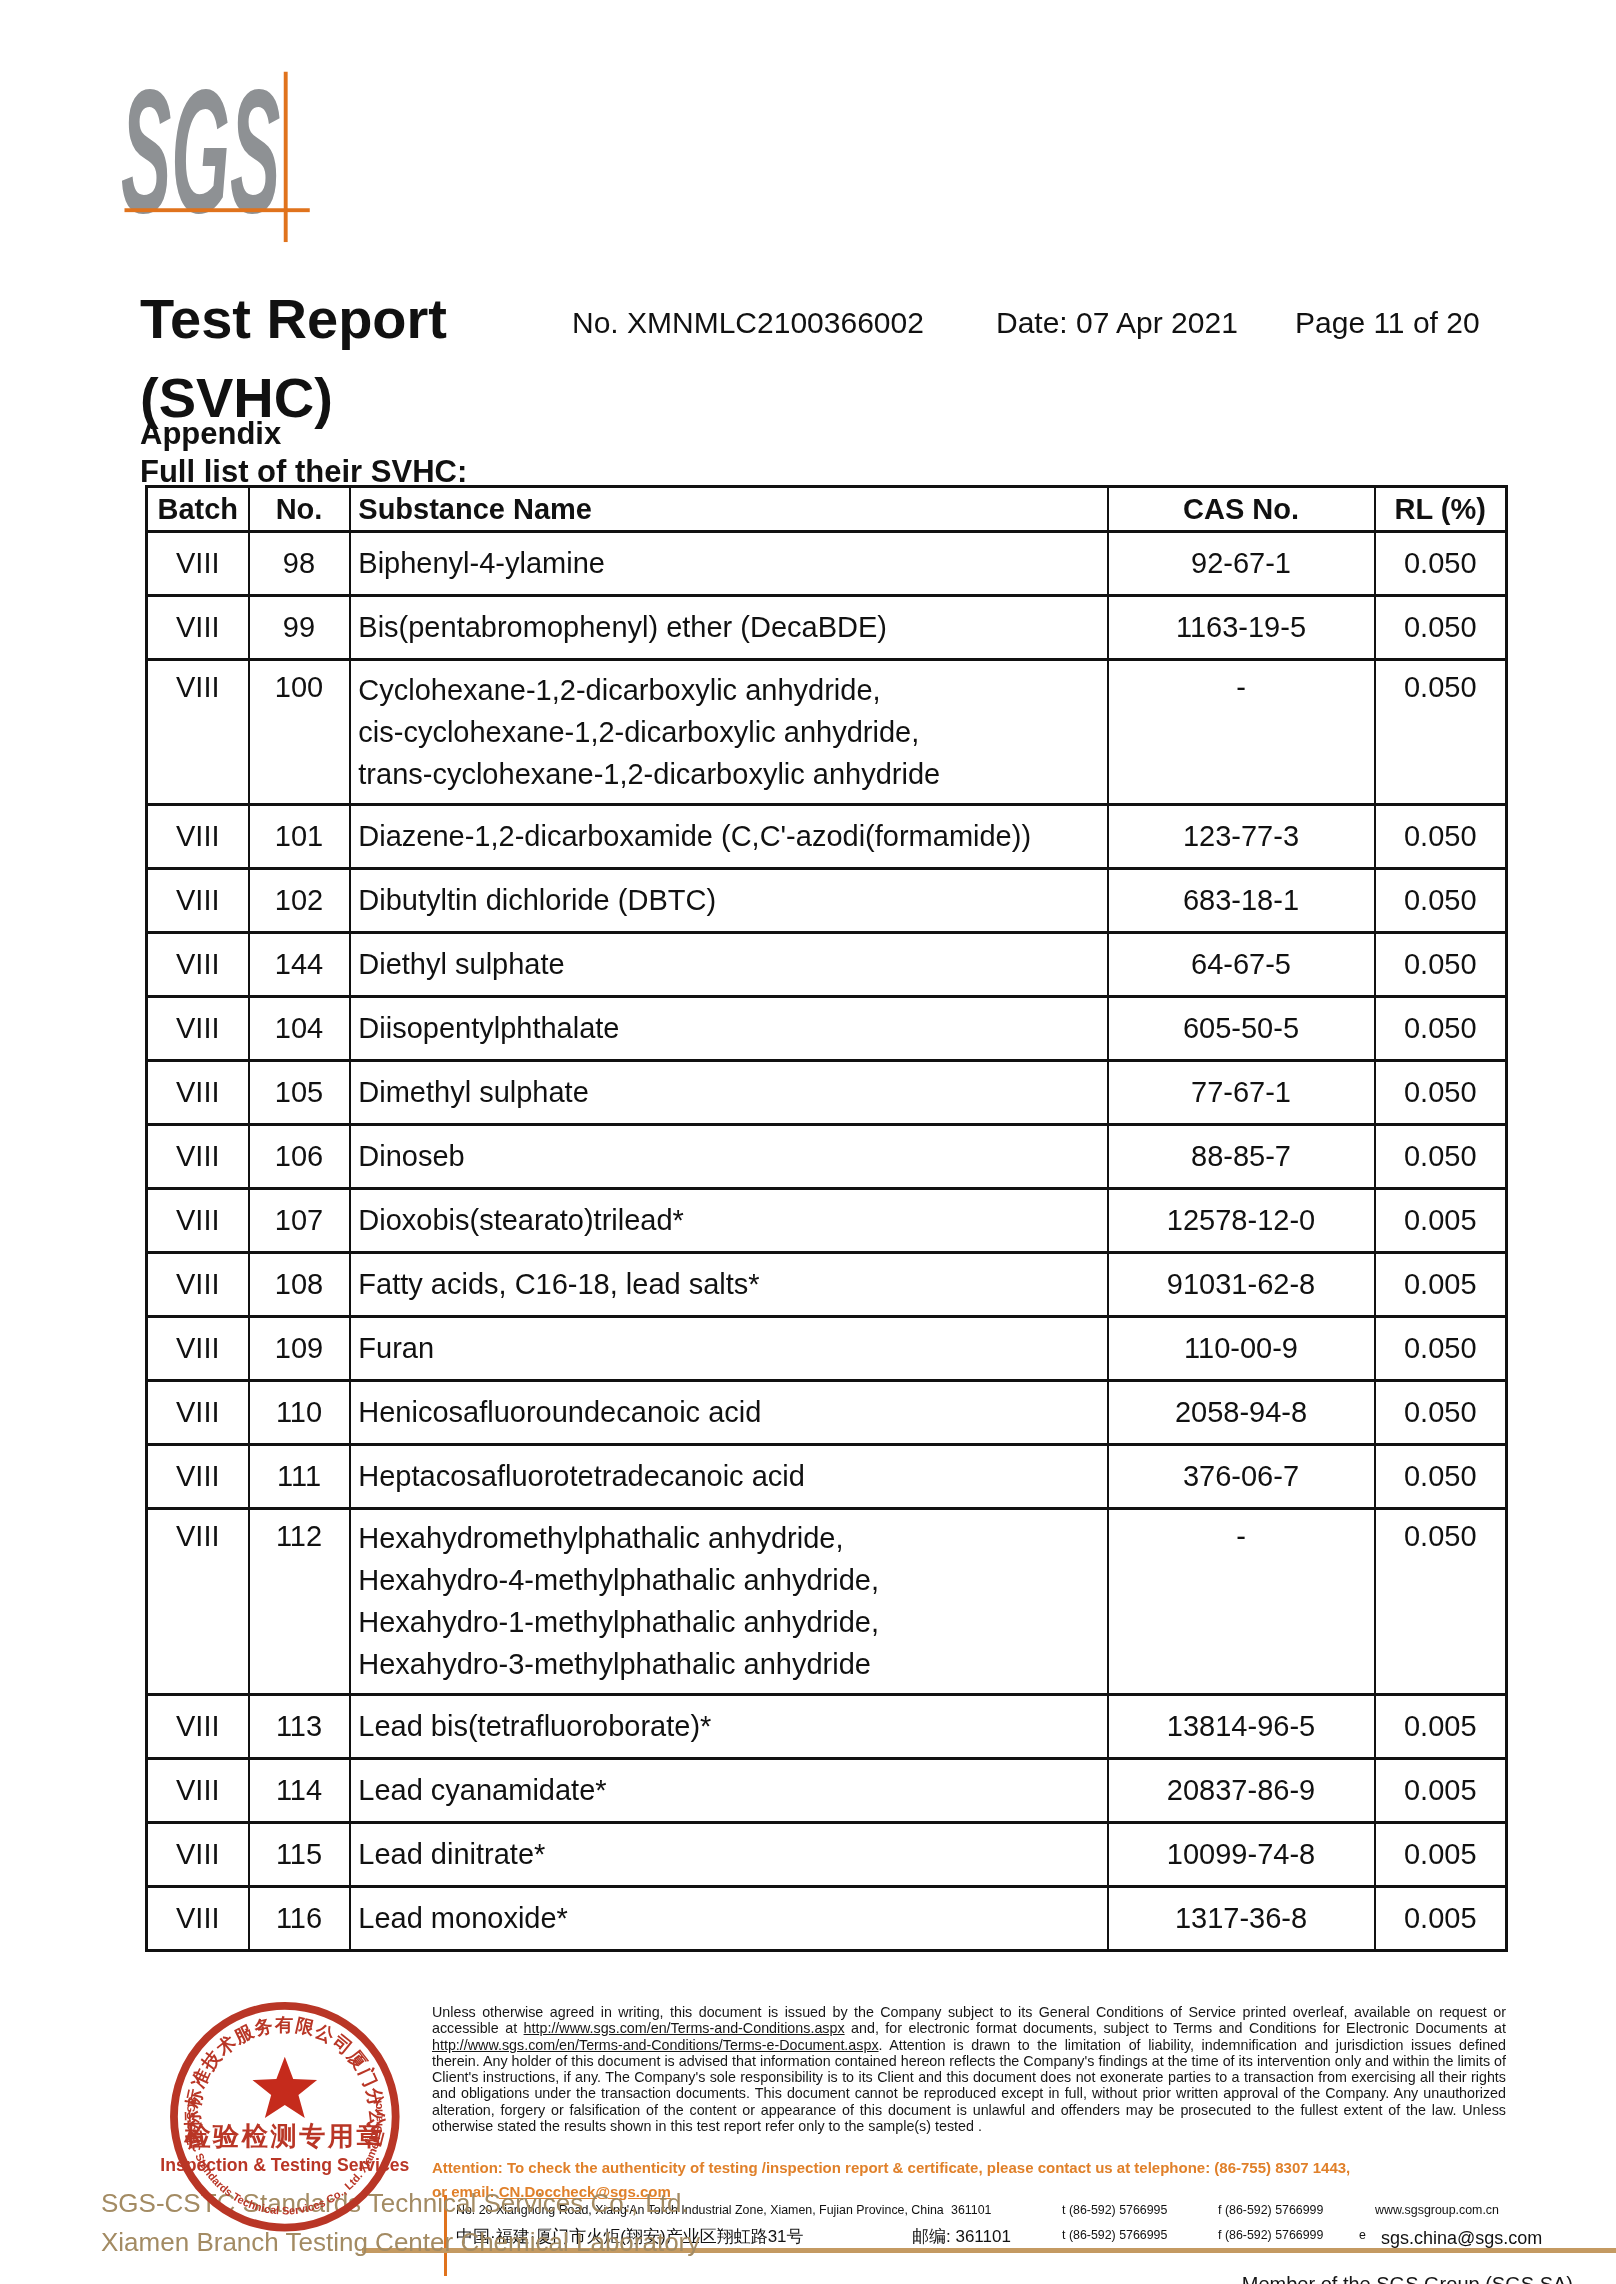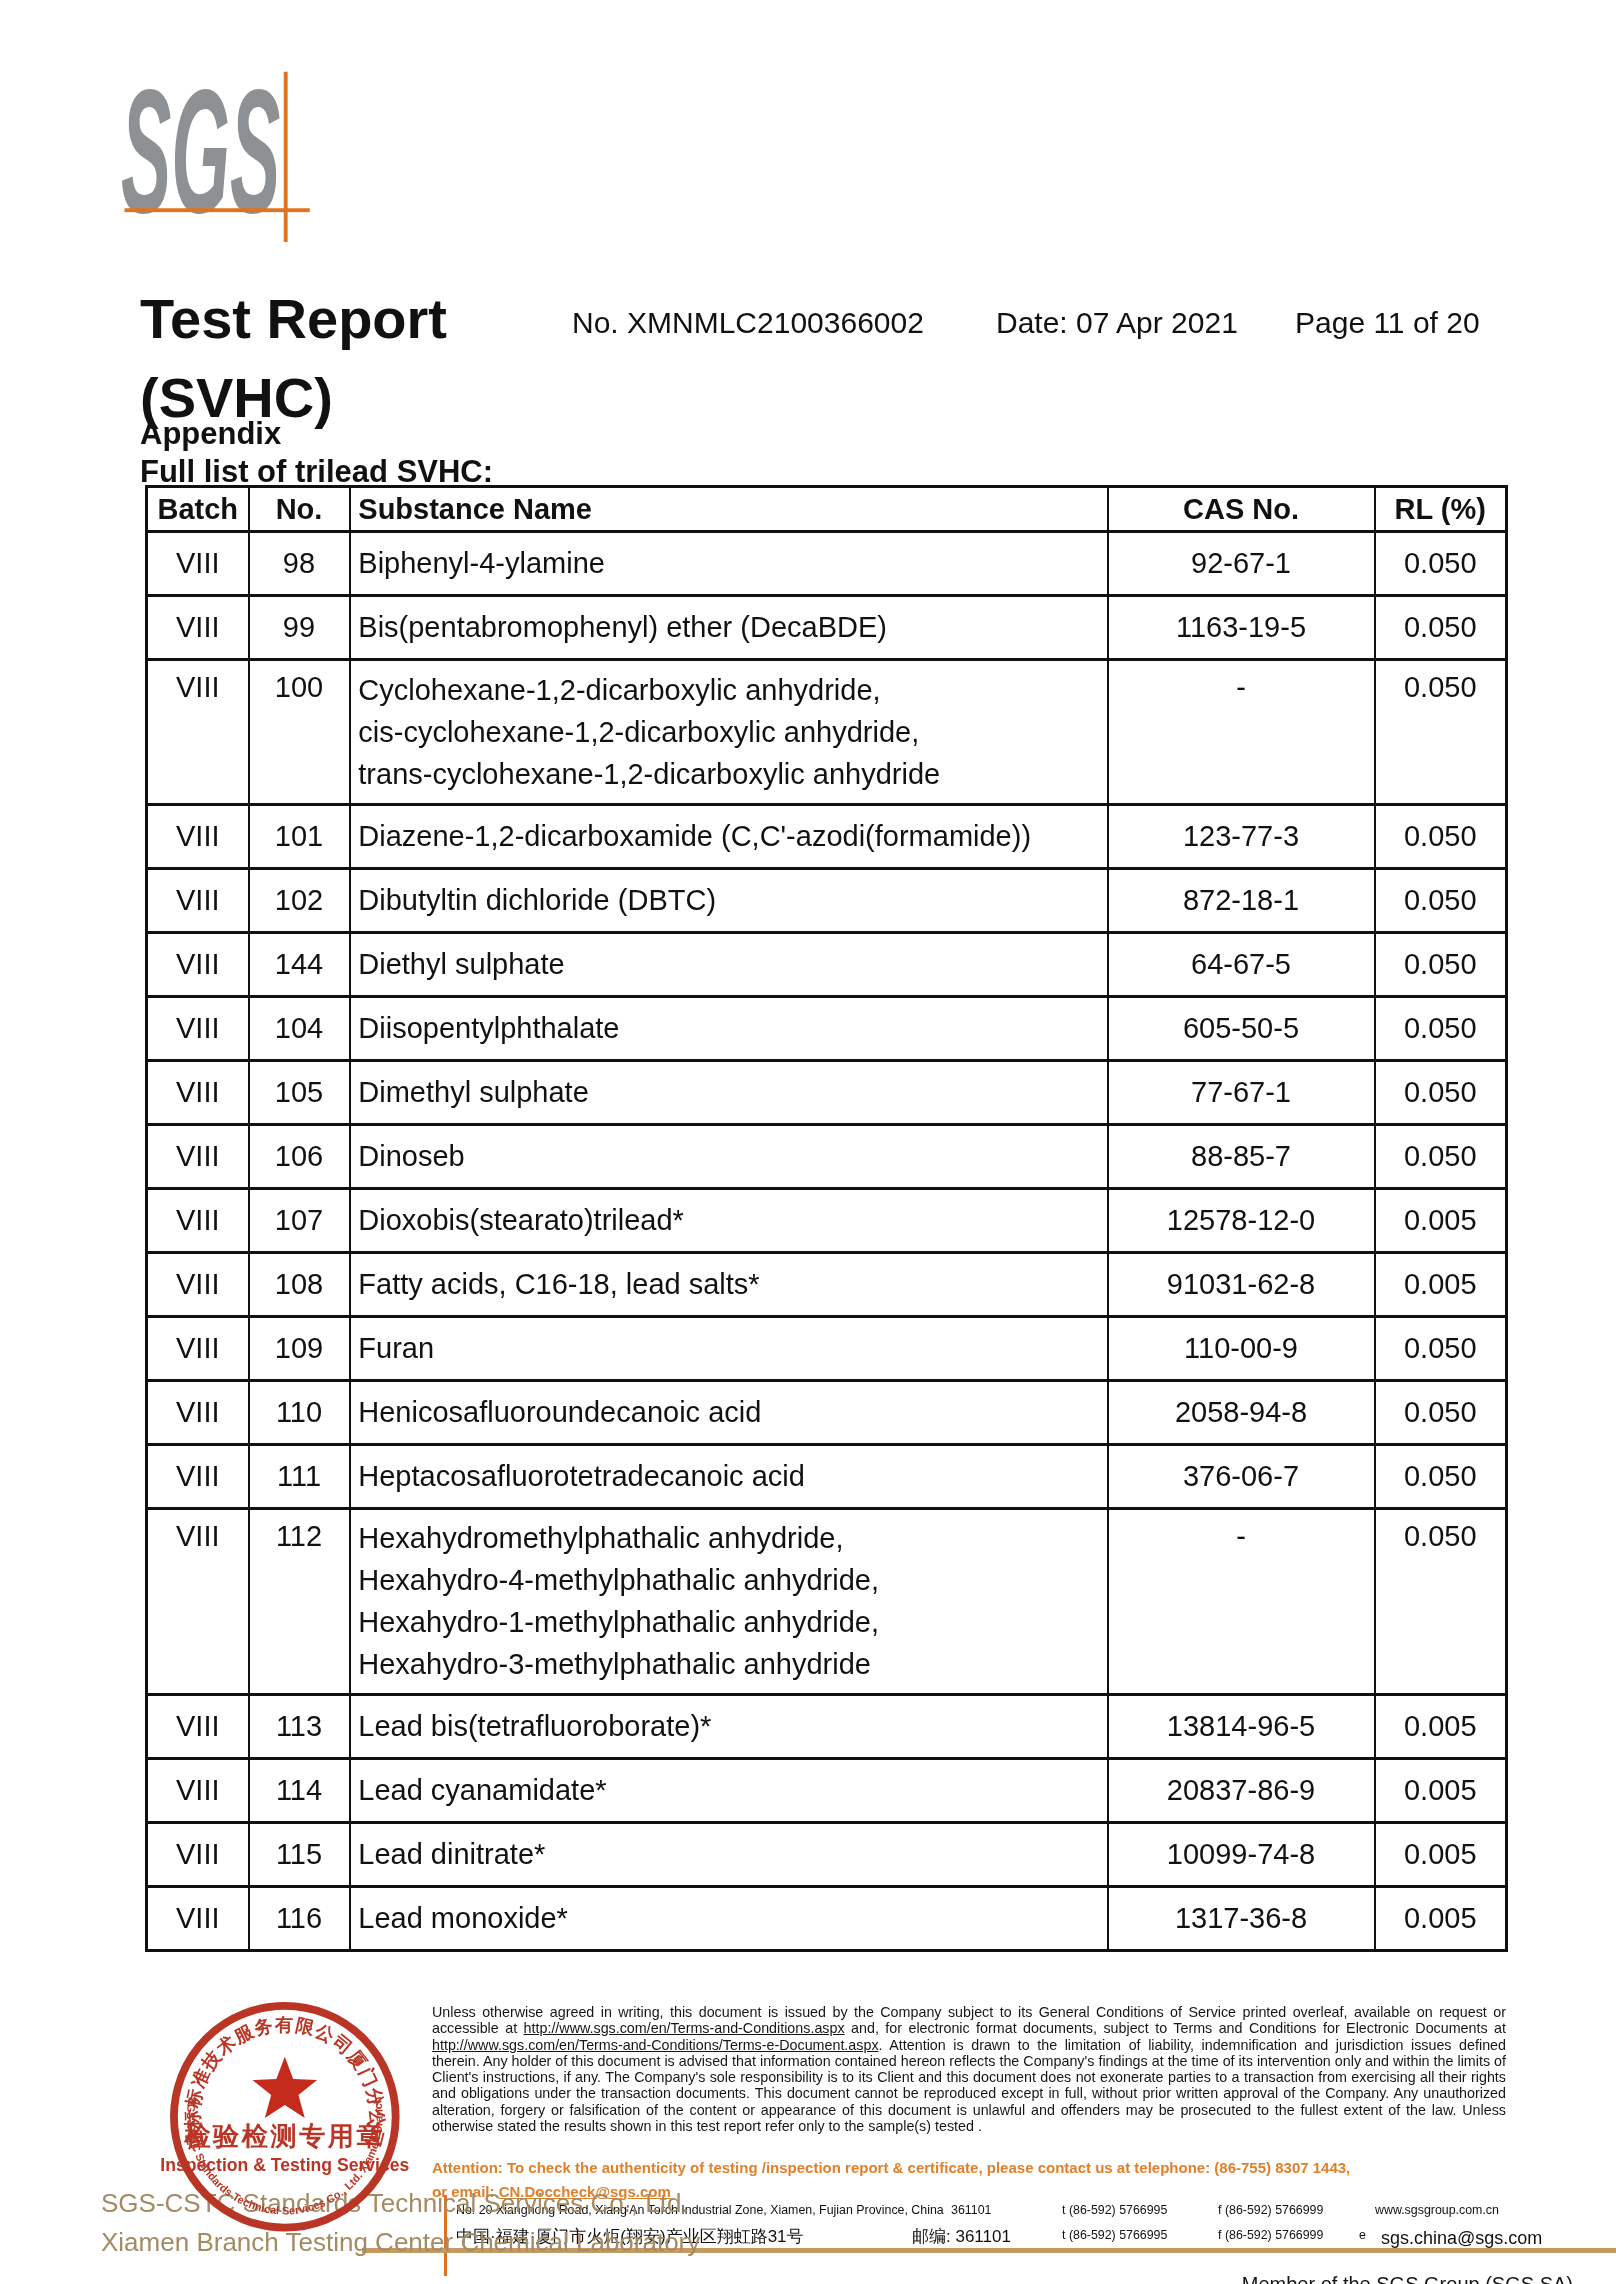--- a/index.html
+++ b/index.html
@@ -80,21 +80,21 @@
       <rect x="250" y="15" width="6" height="262" fill="#e0731d"></rect>
     </svg>
   </div>
 
   <div class="title">Test Report</div>
   <div class="subtitle">(SVHC)</div>
   <div class="hinfo report-no">No. XMNMLC2100366002</div>
   <div class="hinfo date-label">Date: 07 Apr 2021</div>
   <div class="hinfo page-label">Page 11 of 20</div>
   <div class="appendix">Appendix</div>
-  <div class="fulllist">Full list of trilead SVHC:</div>
+  <div class="fulllist">Full list of their SVHC:</div>
 
   <table class="svhc">
     <colgroup>
       <col style="width:102px">
         <col style="width:101px">
         <col style="width:758px">
       <col style="width:267px">
         <col style="width:132px">
     </colgroup>
     <thead>
@@ -134,21 +134,21 @@
           <td class="col-batch">VIII</td>
           <td class="col-no">101</td>
           <td class="col-name">Diazene-1,2-dicarboxamide (C,C'-azodi(formamide))</td>
           <td class="col-cas">123-77-3</td>
           <td class="col-rl">0.050</td>
         </tr>
         <tr>
           <td class="col-batch">VIII</td>
           <td class="col-no">102</td>
           <td class="col-name">Dibutyltin dichloride (DBTC)</td>
-          <td class="col-cas">872-18-1</td>
+          <td class="col-cas">683-18-1</td>
           <td class="col-rl">0.050</td>
         </tr>
         <tr>
           <td class="col-batch">VIII</td>
           <td class="col-no">144</td>
           <td class="col-name">Diethyl sulphate</td>
           <td class="col-cas">64-67-5</td>
           <td class="col-rl">0.050</td>
         </tr>
         <tr>

